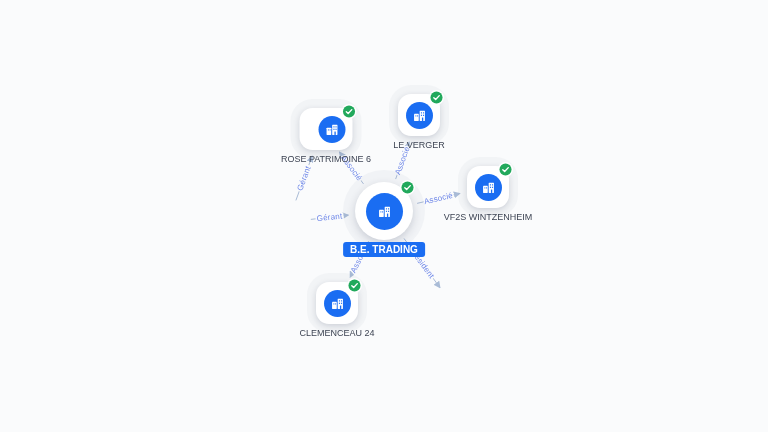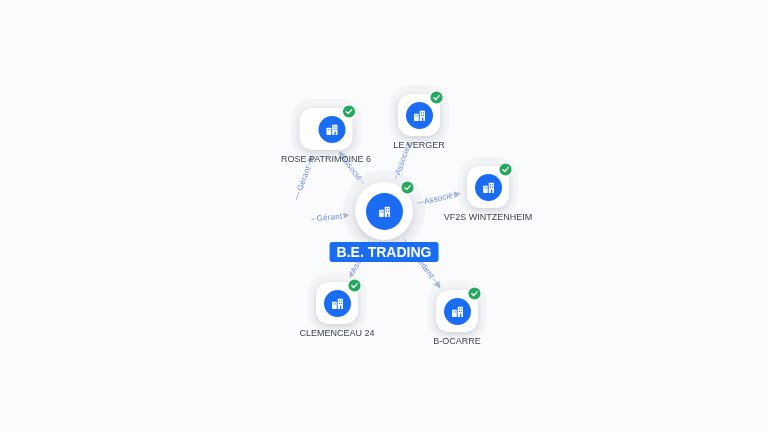--- a/index.html
+++ b/index.html
@@ -47,21 +47,21 @@
   .node-label{
     position:absolute;top:calc(100% + 4px);left:50%;
     transform:translateX(-50%);
     white-space:nowrap;
     font-size:9px;color:#3d4453;
   }
   .central-badge{
     position:absolute;top:calc(100% + 2px);left:50%;
     transform:translateX(-50%);
     white-space:nowrap;
-    font-size:14px;font-weight:bold;color:#ffffff;
+    font-size:10px;font-weight:bold;color:#ffffff;
     padding:2px 7px;border-radius:3px;
   }
 </style>
 </head>
 <body style="background: rgb(250, 251, 252);">
 
 <div id="graph">
   <svg id="edges" width="768" height="432">
     <defs>
       <marker id="arrow" viewBox="0 0 10 10" refX="8.5" refY="5" markerWidth="7" markerHeight="7" orient="auto-start-reverse">
@@ -164,42 +164,20 @@
         </svg>
       </div>
       <div class="check">
         <svg width="13" height="13" viewBox="0 0 14 14">
           <circle cx="7" cy="7" r="6.5" fill="#22a95c"></circle>
           <path d="M4.1 7.2l2 2 3.9-4.2" stroke="#fff" stroke-width="1.5" fill="none" stroke-linecap="round" stroke-linejoin="round"></path>
         </svg>
       </div>
       <div class="node-label" style="color: rgb(61, 68, 83);">CLEMENCEAU 24</div>
     </div>
-    <div class="node company" style="left: 457px; top: 311px;">
-      <div class="icon-circle" style="background: rgb(26, 109, 242);">
-        <svg width="15" height="15" viewBox="0 0 16 16">
-          <rect x="2.2" y="6.2" width="5" height="7.6" rx="0.5" fill="#fff"></rect>
-          <rect x="8.2" y="2.8" width="5.6" height="11" rx="0.5" fill="#fff"></rect>
-          <rect x="9.5" y="4.6" width="1.2" height="1.2" fill="#1a6df2"></rect>
-          <rect x="11.7" y="4.6" width="1.2" height="1.2" fill="#1a6df2"></rect>
-          <rect x="9.5" y="7.2" width="1.2" height="1.2" fill="#1a6df2"></rect>
-          <rect x="11.7" y="7.2" width="1.2" height="1.2" fill="#1a6df2"></rect>
-          <rect x="3.6" y="7.9" width="1.1" height="1.1" fill="#1a6df2"></rect>
-          <rect x="5.4" y="7.9" width="1.1" height="1.1" fill="#1a6df2"></rect>
-          <rect x="10.6" y="10.2" width="1.4" height="3.6" fill="#1a6df2"></rect>
-        </svg>
-      </div>
-      <div class="check">
-        <svg width="13" height="13" viewBox="0 0 14 14">
-          <circle cx="7" cy="7" r="6.5" fill="#22a95c"></circle>
-          <path d="M4.1 7.2l2 2 3.9-4.2" stroke="#fff" stroke-width="1.5" fill="none" stroke-linecap="round" stroke-linejoin="round"></path>
-        </svg>
-      </div>
-      <div class="node-label" style="color: rgb(61, 68, 83);">B-OCARRE</div>
-    </div>
     <div class="node company-central" style="left: 384px; top: 211px;">
       <div class="icon-circle" style="background: rgb(26, 109, 242);">
         <svg width="15" height="15" viewBox="0 0 16 16">
           <rect x="2.2" y="6.2" width="5" height="7.6" rx="0.5" fill="#fff"></rect>
           <rect x="8.2" y="2.8" width="5.6" height="11" rx="0.5" fill="#fff"></rect>
           <rect x="9.5" y="4.6" width="1.2" height="1.2" fill="#1a6df2"></rect>
           <rect x="11.7" y="4.6" width="1.2" height="1.2" fill="#1a6df2"></rect>
           <rect x="9.5" y="7.2" width="1.2" height="1.2" fill="#1a6df2"></rect>
           <rect x="11.7" y="7.2" width="1.2" height="1.2" fill="#1a6df2"></rect>
           <rect x="3.6" y="7.9" width="1.1" height="1.1" fill="#1a6df2"></rect>

